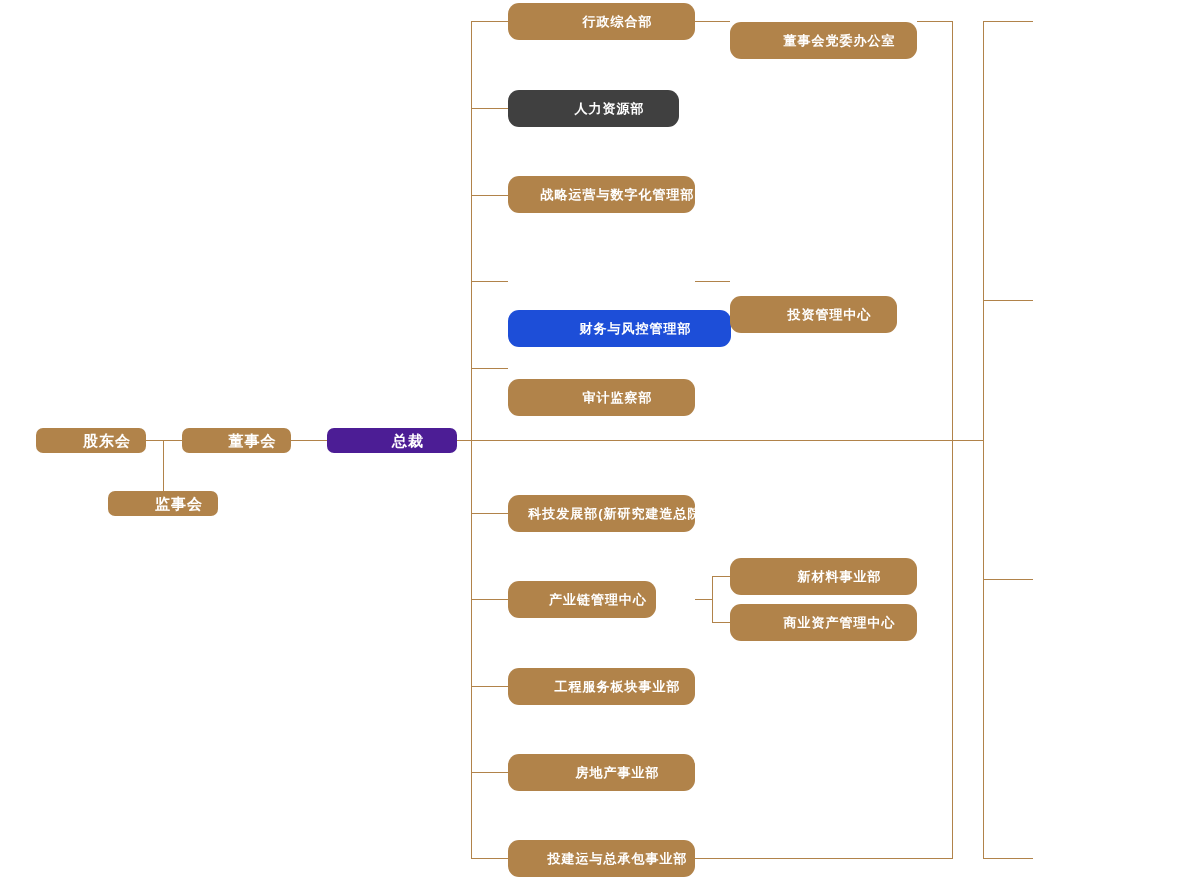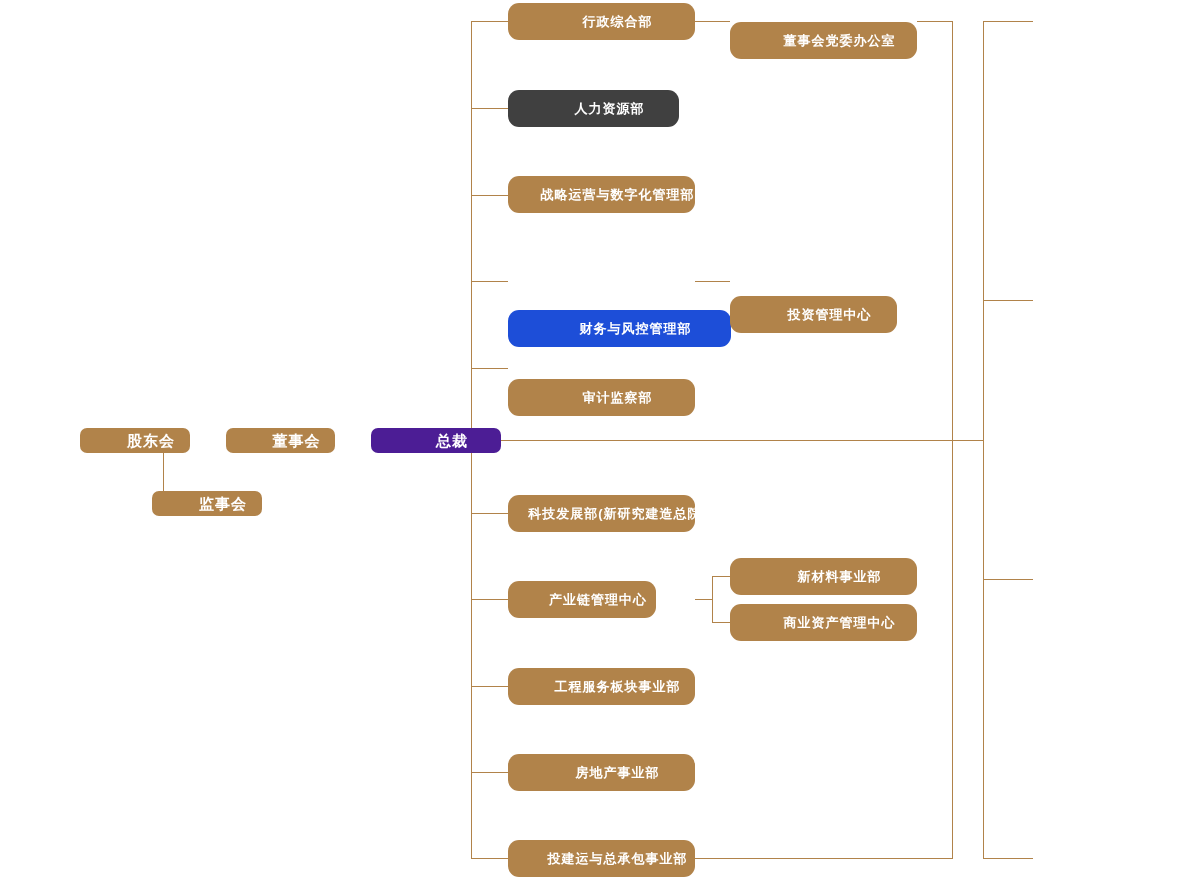--- a/index.html
+++ b/index.html
@@ -27,21 +27,20 @@
     letter-spacing: 1px;
     white-space: nowrap;
     border-radius: 11px;
     font-size: 13px;
     line-height: 1;
     padding-left: 32px;
   }
   .node.small {
     border-radius: 7px;
     font-size: 15px;
-    margin-left: 44px;
   }
   .edge {
     position: absolute;
   }
 </style>
 </head>
 <body>
 
 <div id="stage">
   <div id="edges-layer">

